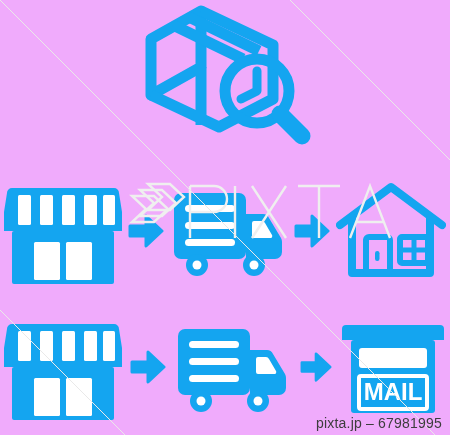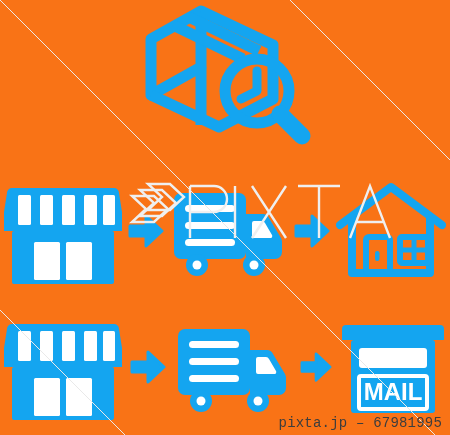--- a/index.html
+++ b/index.html
@@ -7,21 +7,21 @@
     padding: 0;
     background: #ffffff;
   }
   body {
     font-family: "Liberation Sans", sans-serif;
   }
   #stage {
     position: relative;
     width: 450px;
     height: 435px;
-    background: #f97316;
+    background: #f0abfc;
     overflow: hidden;
   }
 
   
   #wm-diag {
     position: absolute;
     inset: 0;
     pointer-events: none;
     z-index: 5;
   }
@@ -64,21 +64,21 @@
     align-items: center;
     justify-content: center;
     flex: 0 0 auto;
   }
 
   
   #credit {
     position: absolute;
     right: 8px;
     bottom: 4px;
-    font-family: Liberation Mono, monospace;
+    font-family: Liberation Sans, sans-serif;
     font-size: 14px;
     color: #3d3d3d;
     letter-spacing: 0.2px;
     white-space: nowrap;
     z-index: 6;
   }
 </style>
 </head>
 <body>
 

